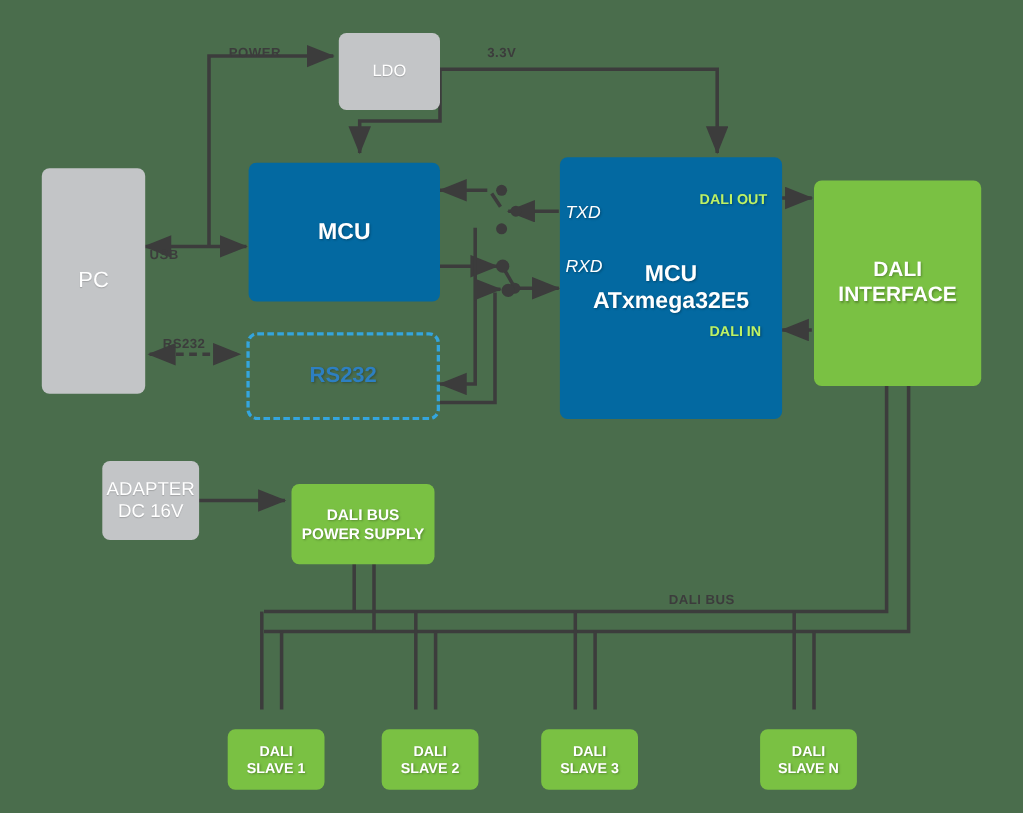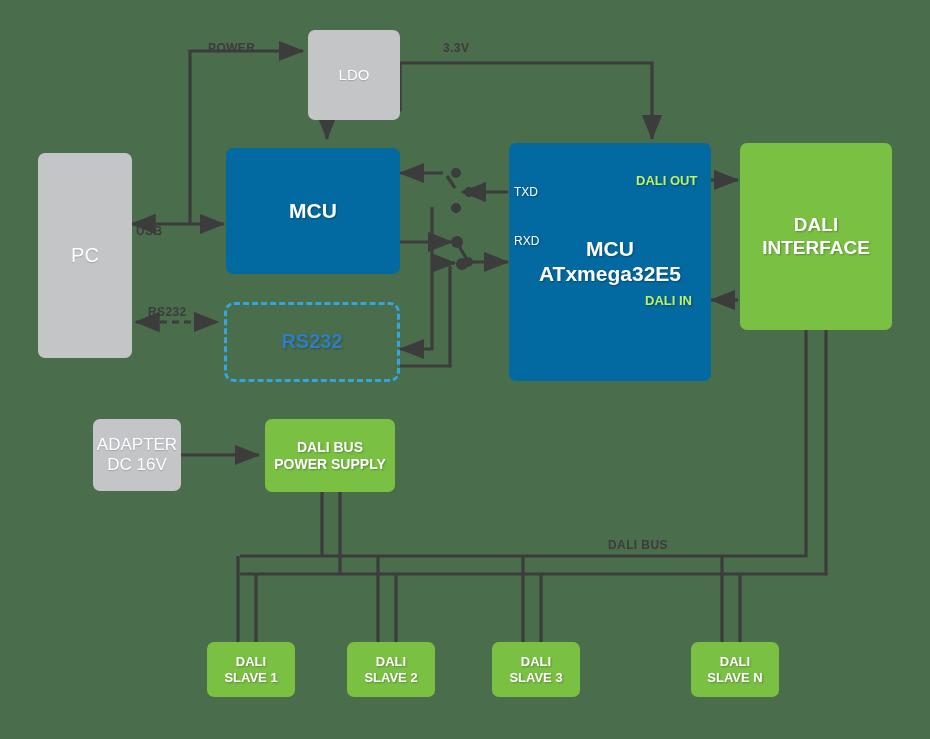--- a/index.html
+++ b/index.html
@@ -39,20 +39,21 @@
   }
   .node-blue {
     background: #0369a1;
     font-weight: bold;
     text-shadow: 1px 1px 2px rgba(0,0,0,0.30);
   }
   .node-green {
     background: #7ac143;
     font-weight: bold;
     text-shadow: 1px 1px 2px rgba(0,0,0,0.28);
+    margin-top: 21px;
   }
   .node-gray {
     background: #c3c5c7;
     font-weight: normal;
     text-shadow: 0 1px 1px rgba(0,0,0,0.18);
   }
   .node-dashed {
     background: transparent;
     border: 3px dashed #34a5dd;
     color: #2d7fc1;
@@ -72,24 +73,25 @@
     position: absolute;
     color: #bef264;
     font-size: 13px;
     font-weight: bold;
     white-space: nowrap;
     text-shadow: 1px 1px 2px rgba(0,0,0,0.30);
   }
   .pin-label {
     position: absolute;
     color: #ffffff;
-    font-size: 12px;
+    font-size: 16px;
     font-weight: normal;
     white-space: nowrap;
     text-shadow: 1px 1px 2px rgba(0,0,0,0.30);
+    font-style: italic;
   }
   .nlines { display: block; }
 </style>
 </head>
 <body>
 
 <div id="diagram-root">
 
   <svg class="wires" viewBox="0 0 930 739" xmlns="http://www.w3.org/2000/svg">
     <defs>
@@ -146,21 +148,21 @@
       <path d="M396,574 L396,645"></path>
 
       <path d="M523,556 L523,645"></path>
       <path d="M541,574 L541,645"></path>
 
       <path d="M722,556 L722,645"></path>
       <path d="M740,574 L740,645"></path>
     </g>
   </svg>
 
-  <div class="node node-gray" style="left:308px; top:30px; width:92px; height:90px; font-size:15px;">
+  <div class="node node-gray" style="left:308px; top:30px; width:92px; height:70px; font-size:15px;">
     <span>LDO</span>
   </div>
 
   <div class="node node-gray" style="left:38px; top:153px; width:94px; height:205px; font-size:20px;">
     <span>PC</span>
   </div>
 
   <div class="node node-blue" style="left:226px; top:148px; width:174px; height:126px; font-size:21px; flex-direction:column;">
     <span class="nlines">MCU</span>
   </div>

